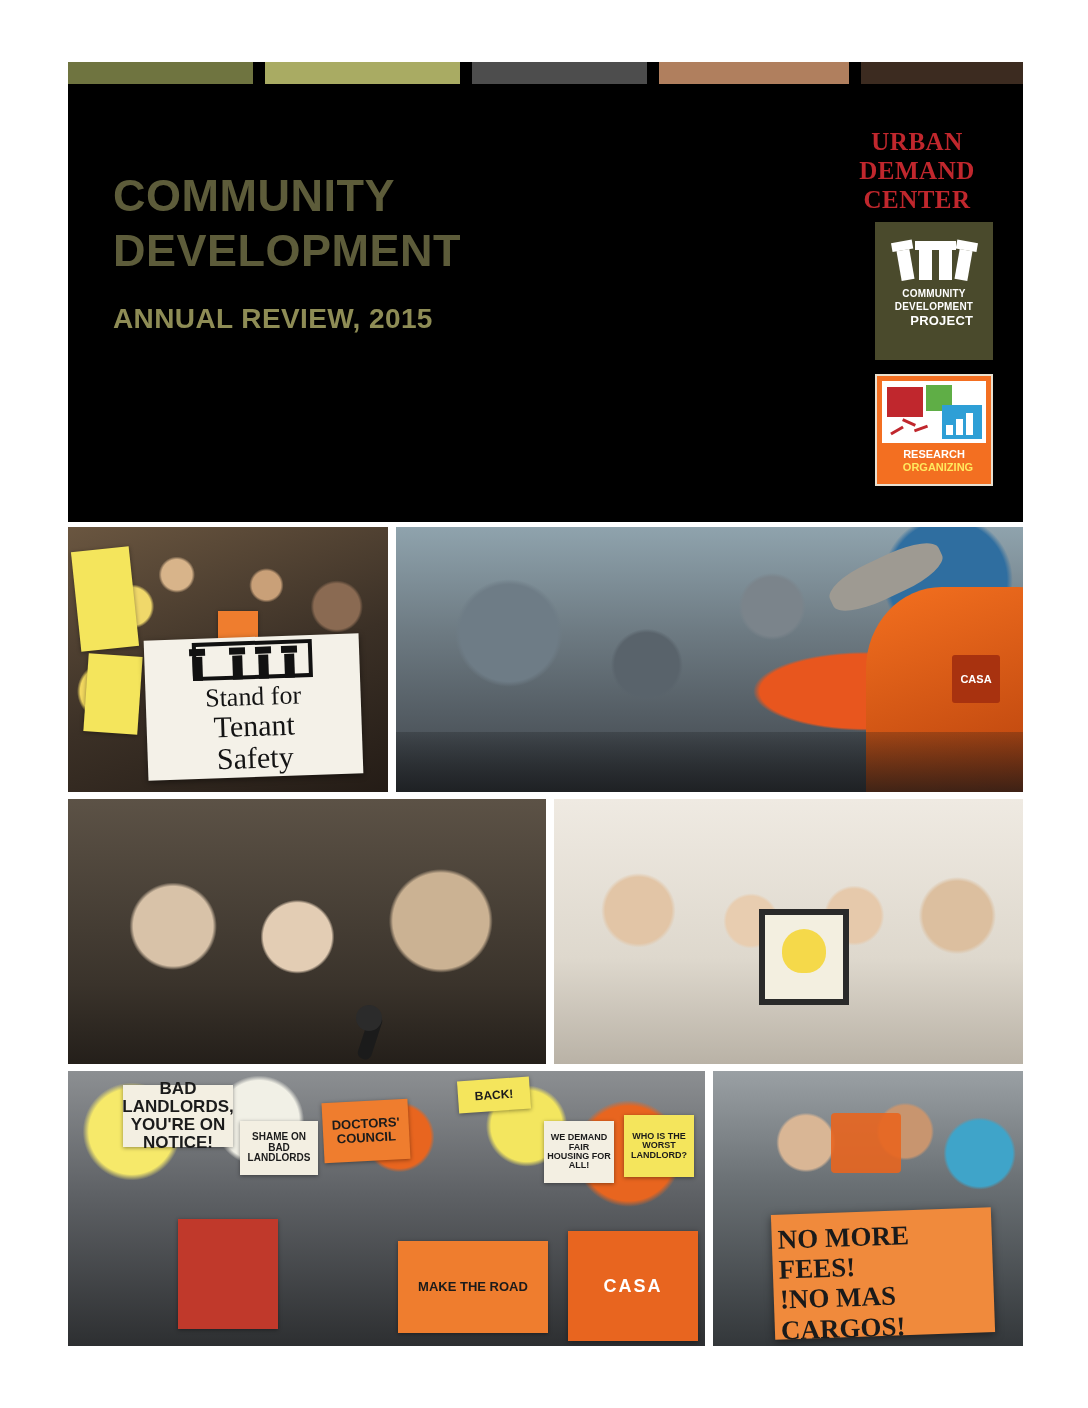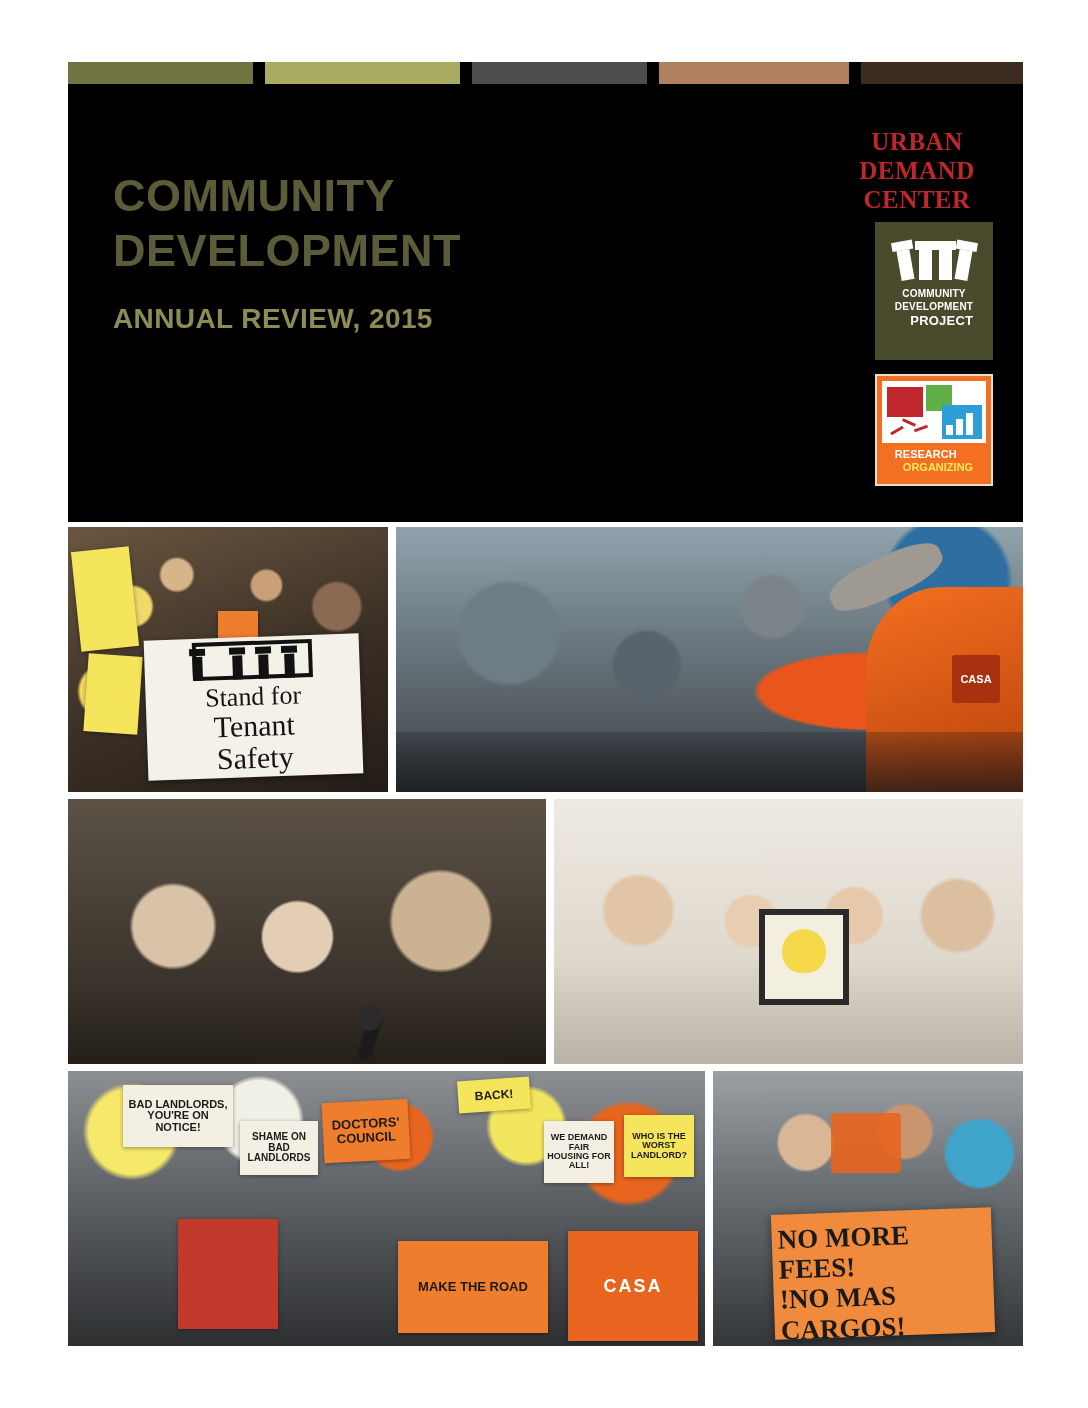--- a/index.html
+++ b/index.html
@@ -193,21 +193,21 @@
   .rfo-art .zig span {
     position: absolute;
     display: block;
     background: #c0272d;
     height: 3px;
   }
   .rfo-text {
     color: #ffffff;
     font-size: 11px;
     font-weight: bold;
-    text-align: left;
+    text-align: center;
     line-height: 1.2;
     margin-top: 5px;
   }
   .rfo-text .org { color: #ffe95e; margin-left: 8px; }
 
   
   .collage {
     position: absolute;
     left: 68px;
     top: 527px;
@@ -469,21 +469,21 @@
       <div style="position:absolute;left:295px;top:215px;width:14px;height:46px;background:#1b1b1b;transform:rotate(18deg);border-radius:6px;"></div>
       <div style="position:absolute;left:288px;top:206px;width:26px;height:26px;background:#2b2b2b;border-radius:50%;"></div>
     </div>
 
     <div class="photo ph-award" style="left:486px;top:272px;width:469px;height:265px;">
       <div style="position:absolute;left:205px;top:110px;width:90px;height:96px;background:#f3efe0;border:6px solid #2a2a2a;box-sizing:border-box;"></div>
       <div style="position:absolute;left:228px;top:130px;width:44px;height:44px;background:#f5d94a;border-radius:50% 50% 45% 45%;"></div>
     </div>
 
     <div class="photo ph-rally" style="left:0;top:544px;width:637px;height:275px;">
-      <div class="placard" style="left:55px;top:14px;width:110px;height:62px;font-size:11px;">BAD LANDLORDS, YOU'RE ON NOTICE!</div>
+      <div class="placard" style="left:55px;top:14px;width:110px;height:62px;font-size:17px;">BAD LANDLORDS, YOU'RE ON NOTICE!</div>
       <div class="placard" style="left:172px;top:50px;width:78px;height:54px;font-size:10px;">SHAME ON BAD LANDLORDS</div>
       <div class="placard orange" style="left:255px;top:30px;width:86px;height:60px;font-size:13px;transform:rotate(-3deg);">DOCTORS' COUNCIL</div>
       <div class="placard yellow" style="left:390px;top:8px;width:72px;height:32px;font-size:12px;transform:rotate(-4deg);">BACK!</div>
       <div class="placard" style="left:476px;top:50px;width:70px;height:62px;font-size:9px;">WE DEMAND FAIR HOUSING FOR ALL!</div>
       <div class="placard yellow" style="left:556px;top:44px;width:70px;height:62px;font-size:9px;">WHO IS THE WORST LANDLORD?</div>
       <div class="placard red" style="left:110px;top:148px;width:100px;height:110px;font-size:11px;"></div>
       <div class="placard orange" style="left:330px;top:170px;width:150px;height:92px;font-size:13px;">MAKE THE ROAD</div>
       <div class="casa-banner" style="left:500px;top:160px;width:130px;height:110px;">CASA</div>
     </div>
 

